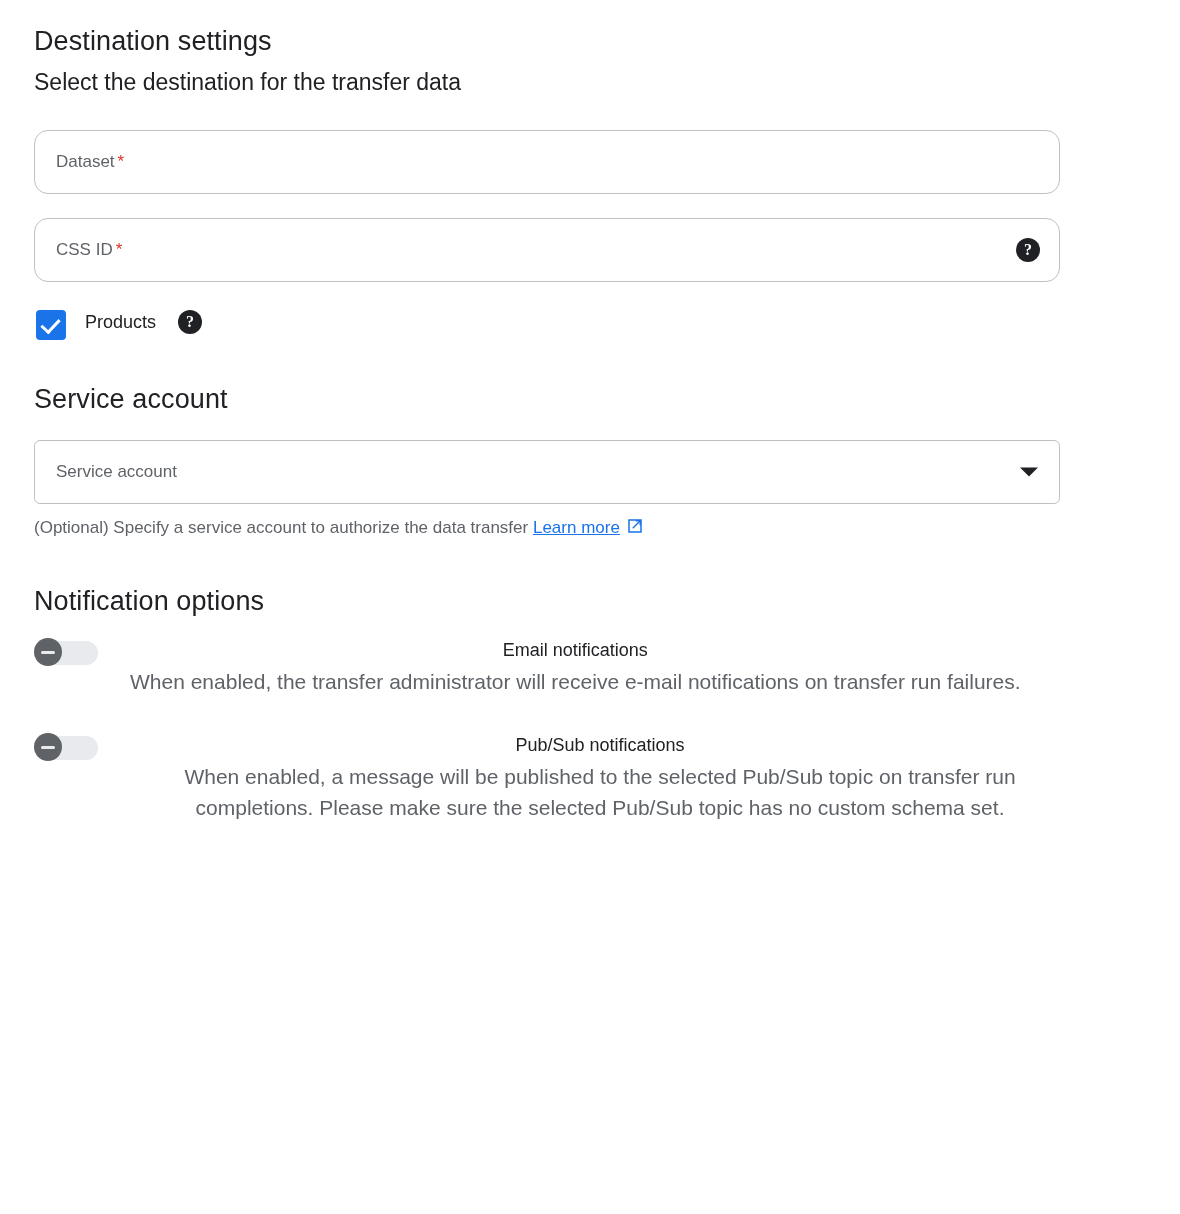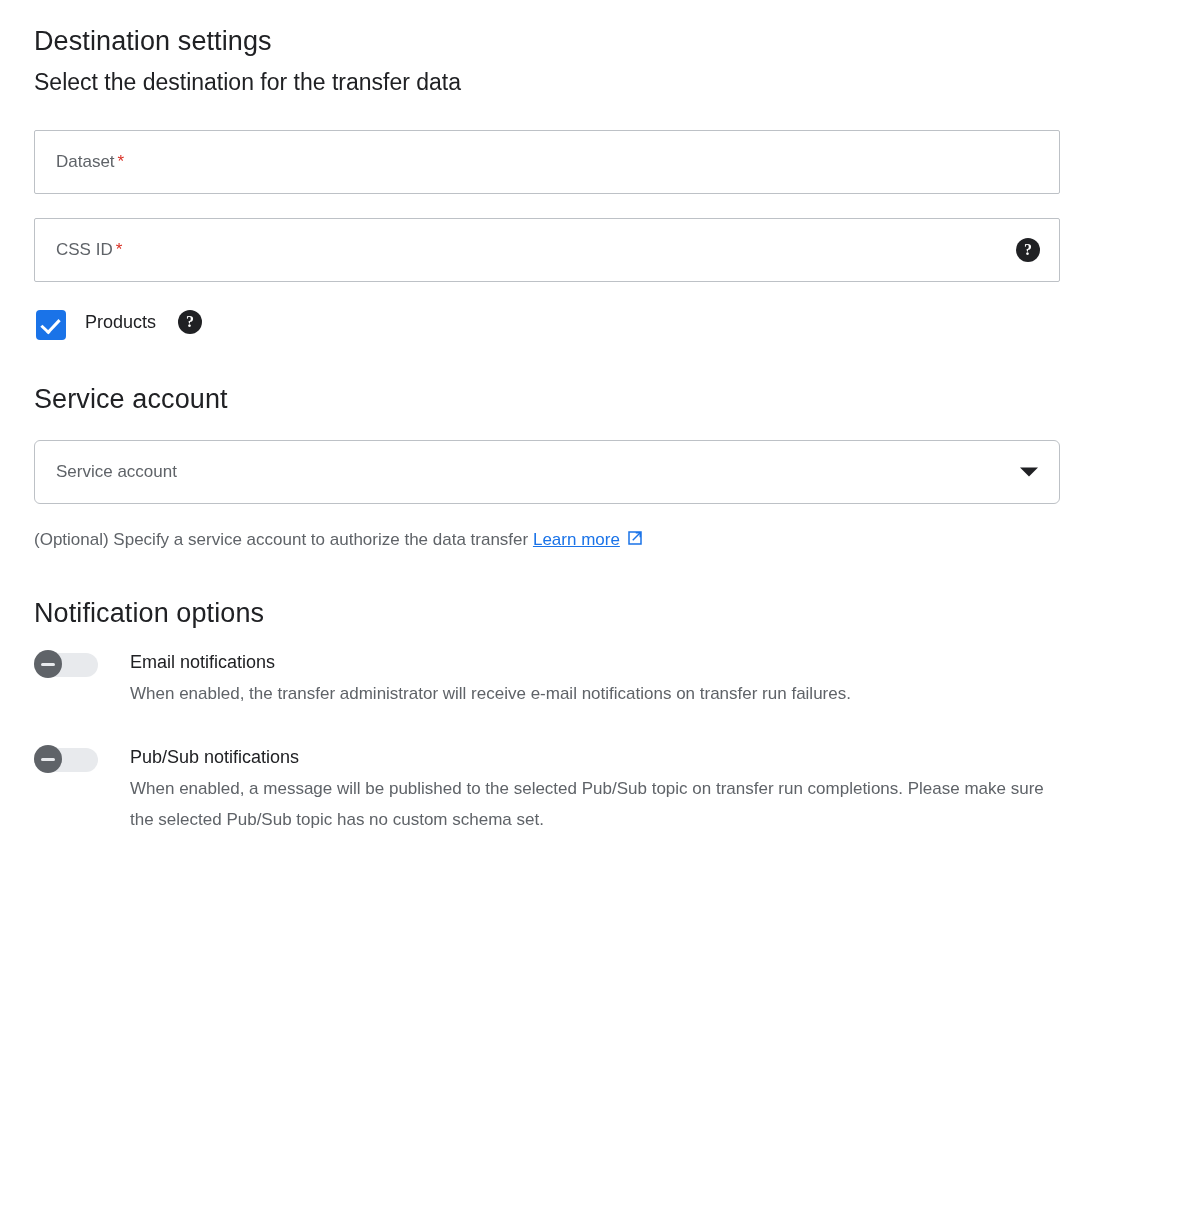--- a/index.html
+++ b/index.html
@@ -35,21 +35,21 @@
     color: #202124;
     line-height: 24px;
     margin: 12px 0 0 0;
   }
 
   
   .field {
     position: relative;
     height: 64px;
     border: 1px solid #bdc1c6;
-    border-radius: 2px;
+    border-radius: 14px;
     box-sizing: border-box;
     width: 1026px;
     display: flex;
     align-items: center;
     background: #fff;
   }
   .field .label {
     font-size: 17px;
     color: #5f6368;
     padding-left: 21px;
@@ -149,37 +149,38 @@
     height: 0;
     border-left: 9px solid transparent;
     border-right: 9px solid transparent;
     border-top: 9px solid #202124;
   }
 
   .helper-text {
     font-size: 17px;
     color: #5f6368;
     line-height: 24px;
-    margin-top: 24px;
+    margin-top: 12px;
   }
   .helper-text a {
     color: #1a73e8;
     text-decoration: underline;
   }
   .ext-icon {
     display: inline-block;
     vertical-align: -2px;
     margin-left: 6px;
   }
 
   
   .toggle-row {
     display: flex;
     align-items: flex-start;
     margin-top: 20px;
+    text-align: center;
   }
   .toggle {
     position: relative;
     width: 64px;
     height: 26px;
     flex: 0 0 auto;
     margin-top: 2px;
     cursor: pointer;
   }
   .toggle .track {
@@ -213,21 +214,21 @@
   .toggle-text {
     margin-left: 32px;
     max-width: 940px;
   }
   .toggle-title {
     font-size: 18px;
     color: #202124;
     line-height: 24px;
   }
   .toggle-desc {
-    font-size: 17px;
+    font-size: 21px;
     color: #5f6368;
     line-height: 31px;
     margin-top: 4px;
   }
 
   .mt-42 { margin-top: 42px; }
   .mt-36 { margin-top: 36px; }
   .mt-30 { margin-top: 36px; }
   .mt-24 { margin-top: 24px; }
 </style>

